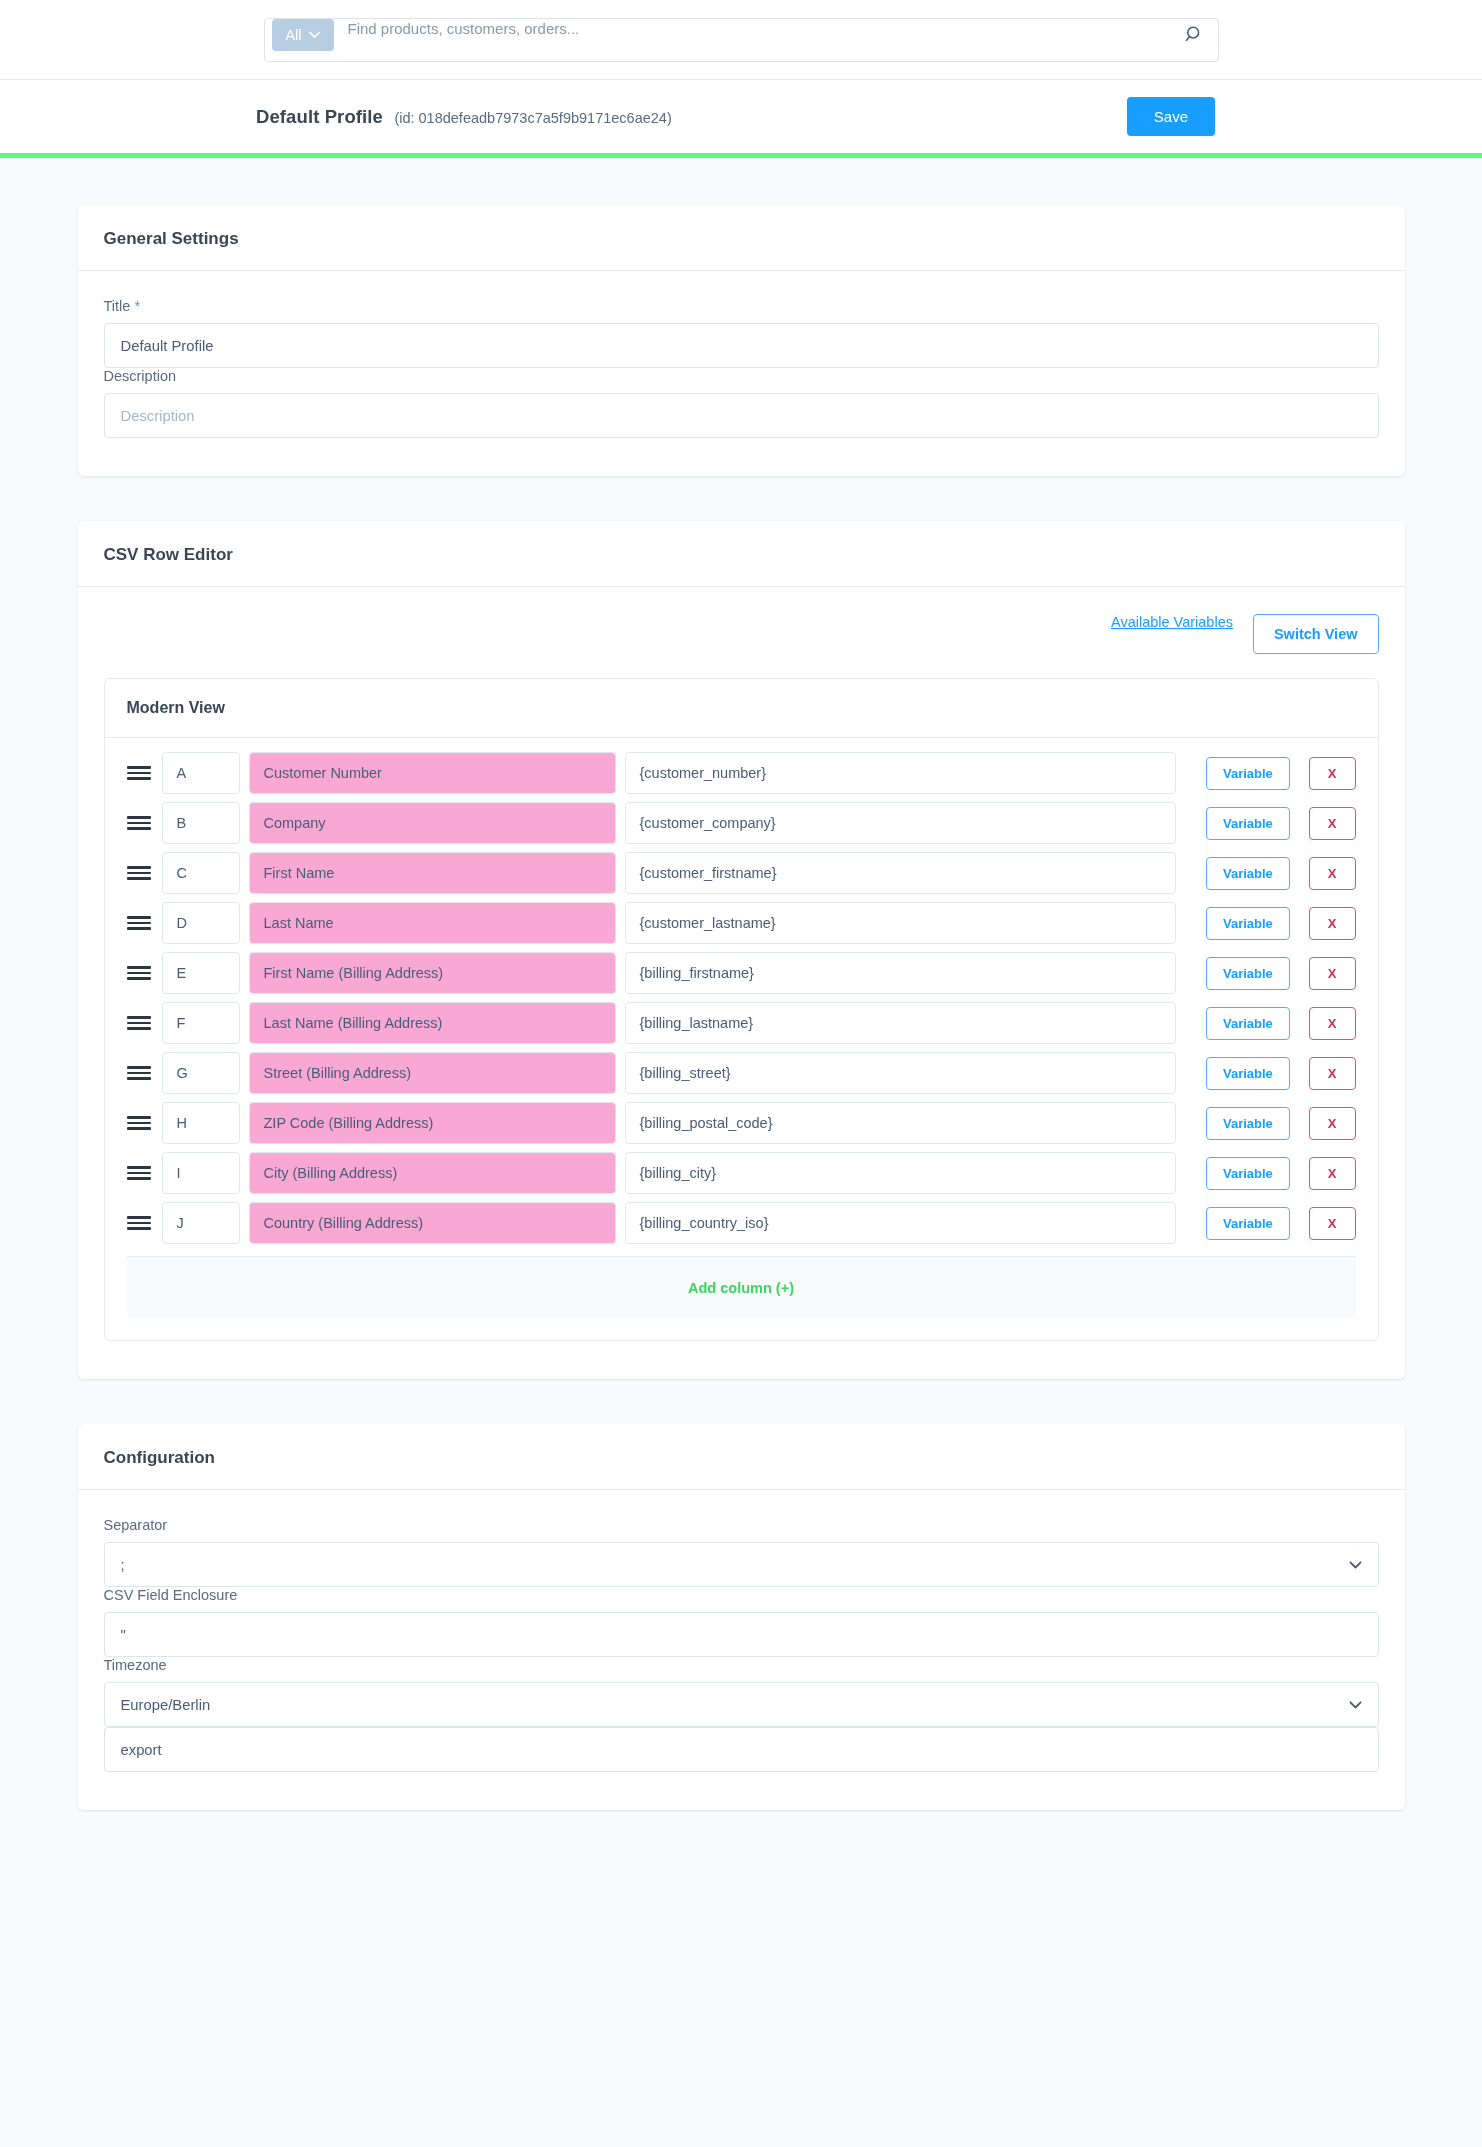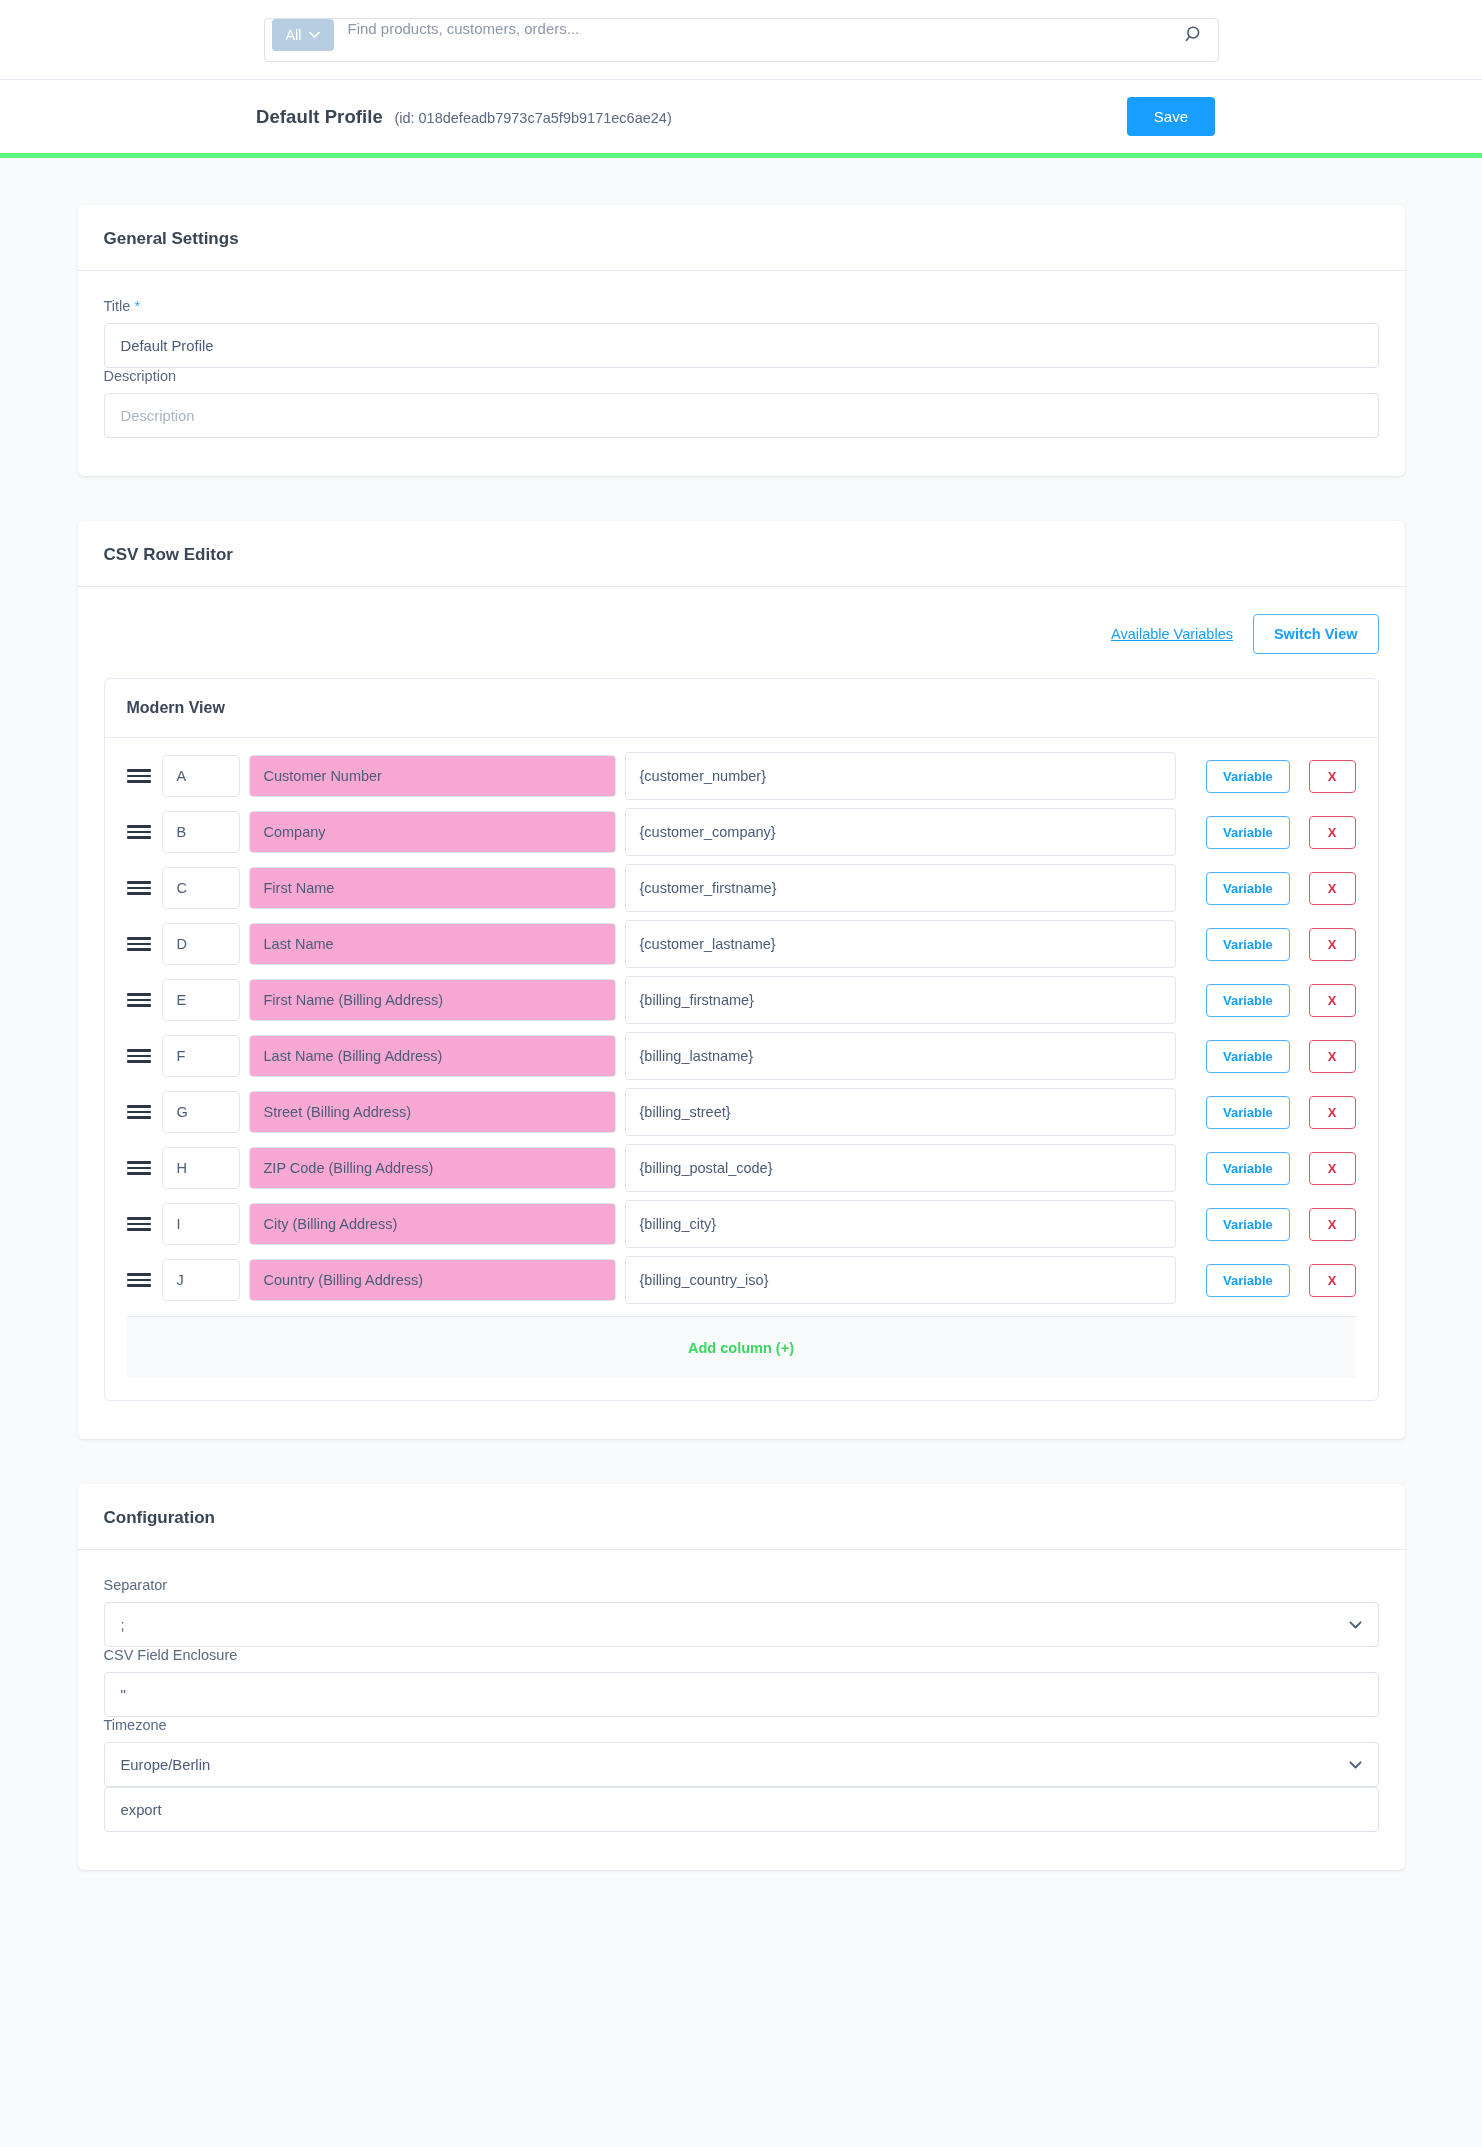--- a/index.html
+++ b/index.html
@@ -163,21 +163,20 @@
     position: absolute;
     right: 17px; top: 50%;
     transform: translateY(-50%);
     pointer-events: none;
     display: flex;
   }
 
   
   .editor-toolbar {
     display: flex;
-    align-items: center;
     justify-content: flex-end;
     gap: 20px;
     padding: 0 0 24px 0;
   }
   .link-variables {
     color: #189eff;
     font-size: 14.5px;
     text-decoration: underline;
     cursor: pointer;
   }
@@ -250,21 +249,21 @@
     border-radius: 4px;
     display: flex;
     align-items: center;
     padding-left: 14px;
     font-size: 14.5px;
     color: #4a5c78;
     background: #f9a8d4;
   }
   .cell-var {
     flex: 1 1 auto;
-    height: 48px;
+    height: 42px;
     border: 1px solid #e2e7ed;
     border-radius: 4px;
     display: flex;
     align-items: center;
     padding-left: 14px;
     font-size: 14.5px;
     color: #4a5c78;
     background: #fff;
   }
   .btn-variable {

